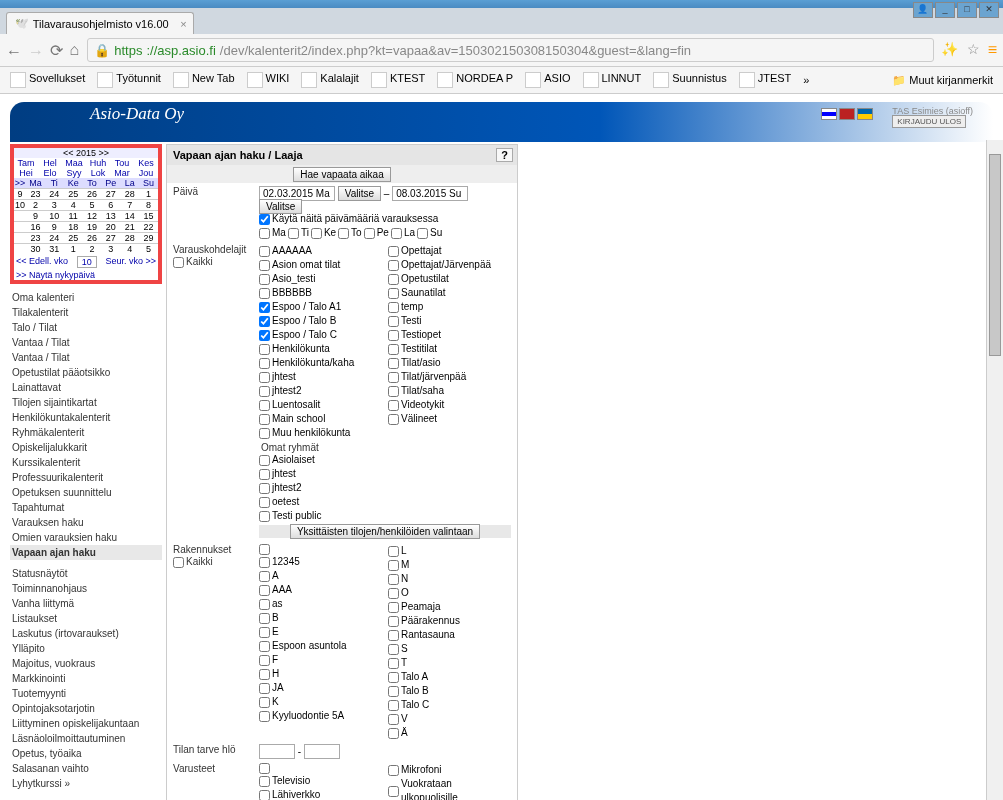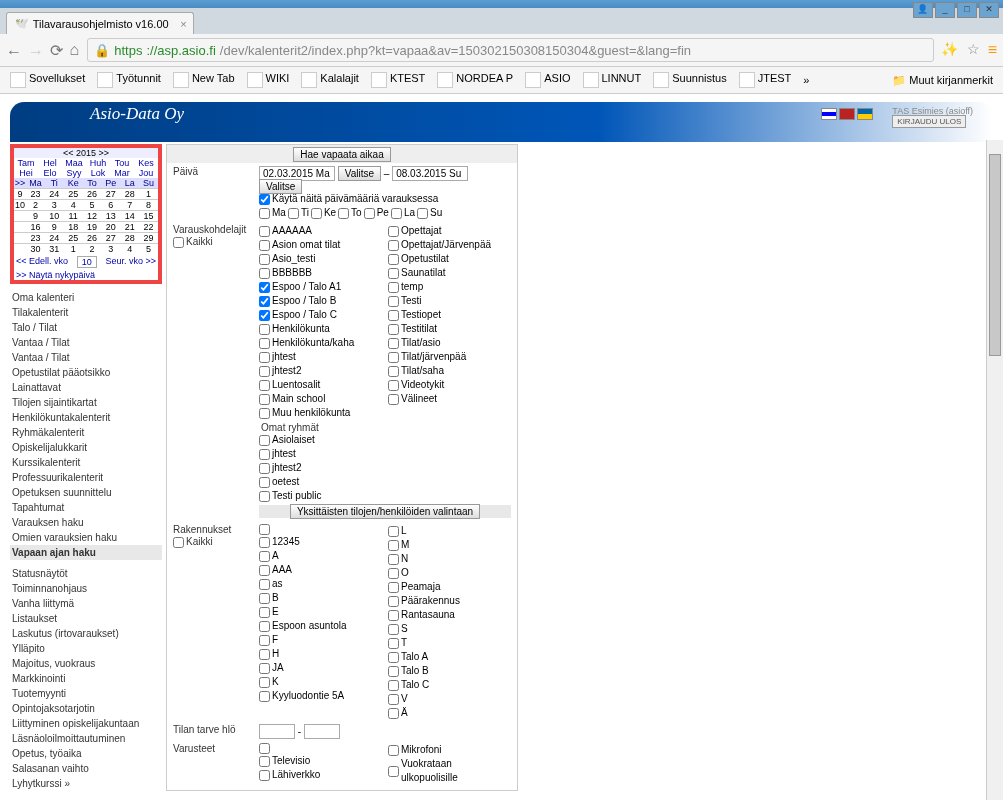--- a/index.html
+++ b/index.html
@@ -245,20 +245,24 @@
         <div class="nav-item">Opintojaksotarjotin</div>
         <div class="nav-item">Liittyminen opiskelijakuntaan</div>
         <div class="nav-item">Läsnäoloilmoittautuminen</div>
         <div class="nav-item">Opetus, työaika</div>
         <div class="nav-item">Salasanan vaihto</div>
         <div class="nav-item">Lyhytkurssi  »</div>
       </div>
   </div>
 
   <div class="main">
+    <div class="main-title">
+      <span>Vapaan ajan haku / Laaja</span>
+      <span class="help-btn">?</span>
+    </div>
     <div class="search-bar">
       <span class="btn">Hae vapaata aikaa</span>
     </div>
     <table class="form-tbl">
       <tbody>
           <tr>
         <td class="lbl">Päivä</td>
         <td>
           <span class="date-box">02.03.2015 Ma</span>
           <span class="btn">Valitse</span>

